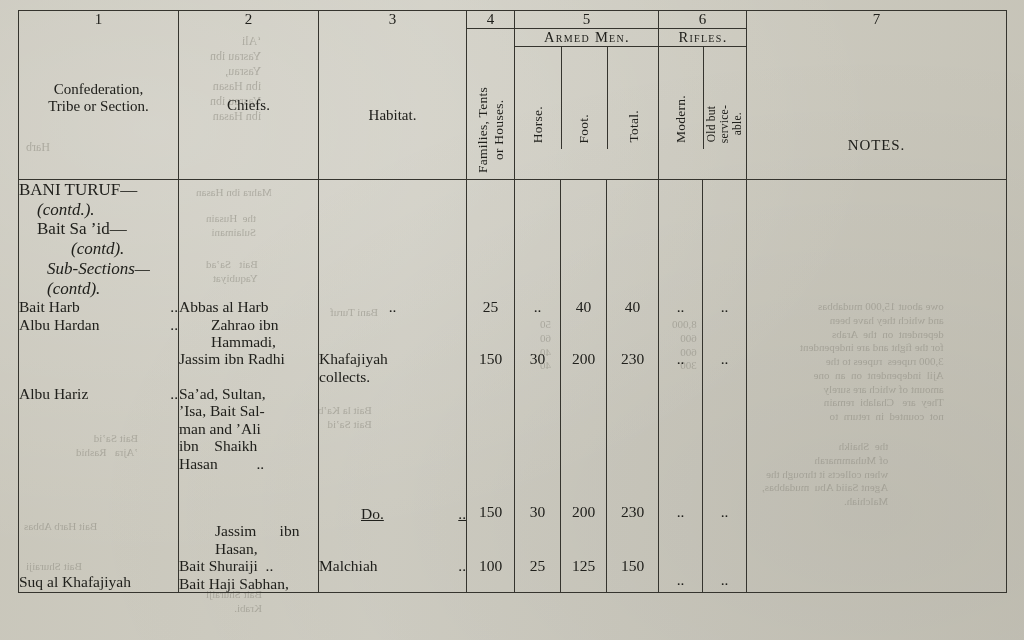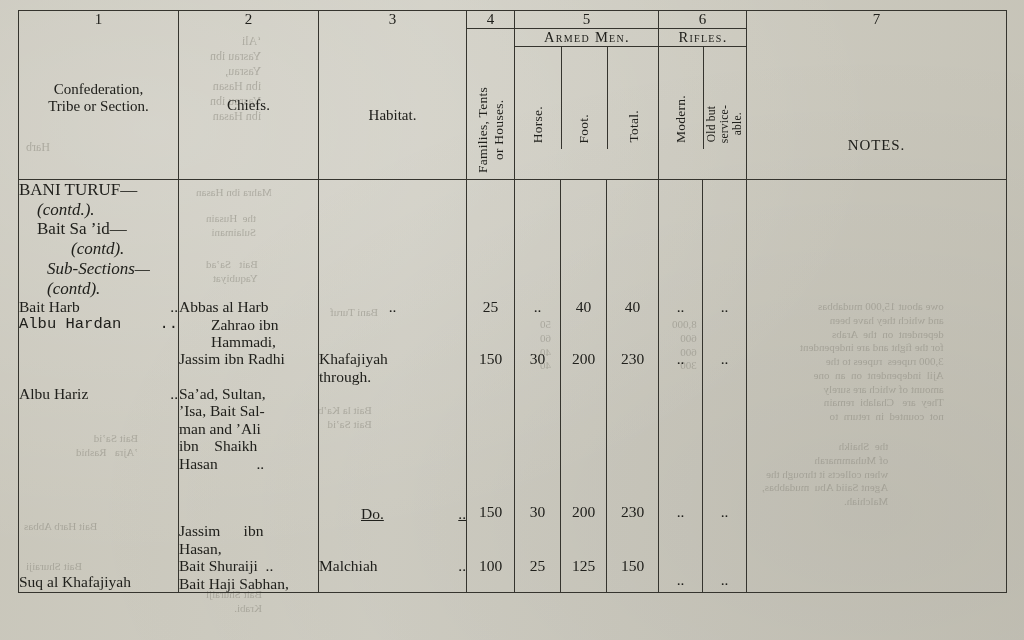--- a/index.html
+++ b/index.html
@@ -328,21 +328,21 @@
       <td class="c num" style="border-top:none;border-bottom:none;">25</td>
       <td class="c num" style="border-top:none;border-bottom:none;">..</td>
       <td class="c num" style="border-top:none;border-bottom:none;">40</td>
       <td class="c num" style="border-top:none;border-bottom:none;">40</td>
       <td class="c num" style="border-top:none;border-bottom:none;">..</td>
       <td class="c num" style="border-top:none;border-bottom:none;">..</td>
       <td class="c" style="border-top:none;border-bottom:none;"></td>
     </tr>
 
     <tr>
-      <td class="c c1" style="border-top:none;border-bottom:none;font-family:Liberation Mono, monospace;">
+      <td class="c c1" style="border-top:none;border-bottom:none;">
         <div class="lead">
               <span>Albu Hardan</span>
               <span class="d">..</span>
             </div>
       </td>
       <td class="c" style="border-top:none;border-bottom:none;white-space:pre;padding-left:32px;">Zahrao ibn
 Hammadi,</td>
       <td class="c ctr" style="border-top:none;border-bottom:none;"></td>
       <td class="c num" style="border-top:none;border-bottom:none;"></td>
       <td class="c num" style="border-top:none;border-bottom:none;"></td>
@@ -350,21 +350,21 @@
       <td class="c num" style="border-top:none;border-bottom:none;"></td>
       <td class="c num" style="border-top:none;border-bottom:none;"></td>
       <td class="c num" style="border-top:none;border-bottom:none;"></td>
       <td class="c" style="border-top:none;border-bottom:none;"></td>
     </tr>
 
     <tr>
       <td class="c c1" style="border-top:none;border-bottom:none;"></td>
       <td class="c" style="border-top:none;border-bottom:none;white-space:pre;">Jassim ibn Radhi</td>
       <td class="c" style="border-top:none;border-bottom:none;white-space:pre;">Khafajiyah
-through.</td>
+collects.</td>
       <td class="c num" style="border-top:none;border-bottom:none;">150</td>
       <td class="c num" style="border-top:none;border-bottom:none;">30</td>
       <td class="c num" style="border-top:none;border-bottom:none;">200</td>
       <td class="c num" style="border-top:none;border-bottom:none;">230</td>
       <td class="c num" style="border-top:none;border-bottom:none;">..</td>
       <td class="c num" style="border-top:none;border-bottom:none;">..</td>
       <td class="c" style="border-top:none;border-bottom:none;"></td>
     </tr>
 
     <tr>
@@ -390,21 +390,21 @@
       <td class="c num" style="border-top:none;border-bottom:none;vertical-align:bottom;padding-bottom:2px;">200</td>
       <td class="c num" style="border-top:none;border-bottom:none;vertical-align:bottom;padding-bottom:2px;">230</td>
       <td class="c num" style="border-top:none;border-bottom:none;vertical-align:bottom;padding-bottom:2px;">..</td>
       <td class="c num" style="border-top:none;border-bottom:none;vertical-align:bottom;padding-bottom:2px;">..</td>
       <td class="c" style="border-top:none;border-bottom:none;"></td>
     </tr>
 
 
     <tr>
       <td class="c c1" style="border-top:none;border-bottom:none;"></td>
-      <td class="c" style="border-top:none;border-bottom:none;white-space:pre;">Jassim      ibn
+      <td class="c" style="border-top:none;border-bottom:none;white-space:pre;padding-left:36px;">Jassim      ibn
 Hasan,</td>
       <td class="c ctr" style="border-top:none;border-bottom:none;"></td>
       <td class="c num" style="border-top:none;border-bottom:none;"></td>
       <td class="c num" style="border-top:none;border-bottom:none;"></td>
       <td class="c num" style="border-top:none;border-bottom:none;"></td>
       <td class="c num" style="border-top:none;border-bottom:none;"></td>
       <td class="c num" style="border-top:none;border-bottom:none;"></td>
       <td class="c num" style="border-top:none;border-bottom:none;"></td>
       <td class="c" style="border-top:none;border-bottom:none;"></td>
     </tr>

